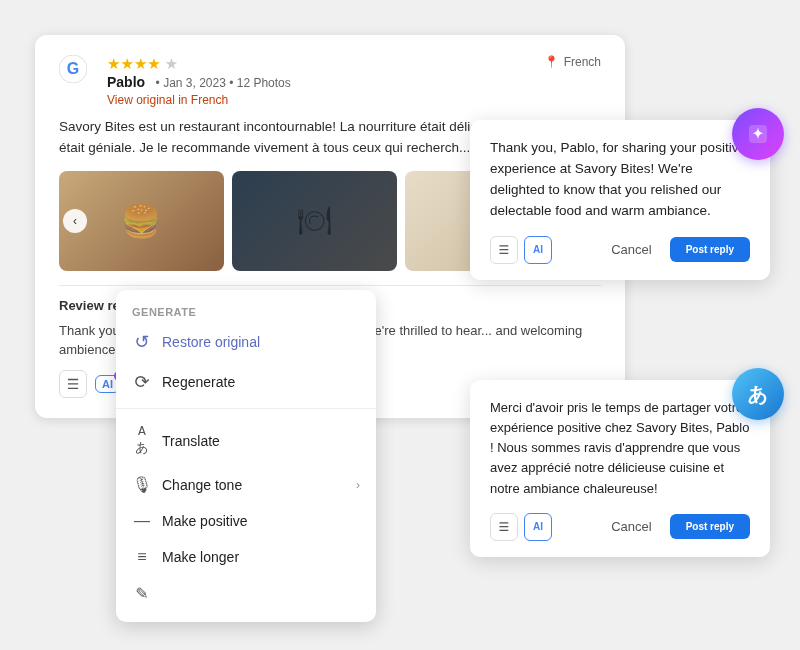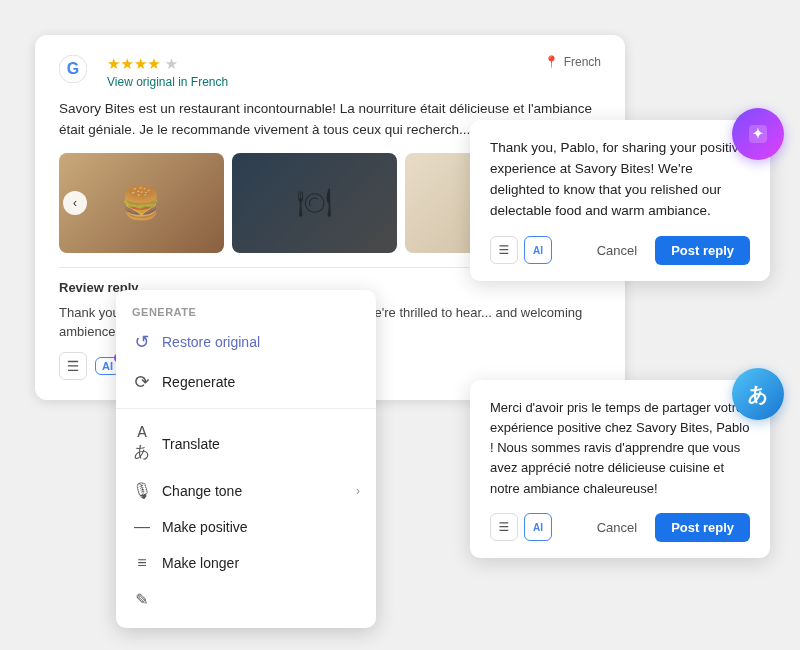--- a/index.html
+++ b/index.html
@@ -49,21 +49,21 @@
     }
 
     .reviewer-info {
       font-size: 12px;
       color: #666;
       margin-left: 6px;
     }
 
     .view-original {
       font-size: 12px;
-      color: #0f766e;
+      color: #c2410c;
       cursor: pointer;
       display: block;
       margin-top: 2px;
     }
 
     .location-badge {
       font-size: 12px;
       color: #666;
       display: flex;
       align-items: center;
@@ -291,21 +291,21 @@
       padding: 6px 10px;
       border-radius: 6px;
     }
 
     .post-reply-btn {
       background: #1a73e8;
       color: #fff;
       border: none;
       border-radius: 6px;
       padding: 7px 16px;
-      font-size: 13px;
+      font-size: 10px;
       font-weight: 600;
       cursor: pointer;
     }
 
     
     .float-icon {
       position: absolute;
       width: 52px;
       height: 52px;
       border-radius: 50%;
@@ -346,20 +346,26 @@
       <div class="google-icon">
         <svg viewBox="0 0 28 28" width="28" height="28">
           <circle cx="14" cy="14" r="14" fill="#fff" stroke="#e0e0e0" stroke-width="1"></circle>
           <text x="14" y="19" text-anchor="middle" font-size="16" font-weight="700" fill="#4285F4" font-family="Arial">G</text>
         </svg>
       </div>
       <div class="review-meta">
         <div style="display:flex;align-items:center;gap:4px;">
           <span style="color:#f4b400;font-size:15px;">★★★★</span>
             <span style="color:#ccc;font-size:15px;">★</span>
+        </div>
+        <div>
+          <span class="reviewer-name">Pablo</span>
+          <span class="reviewer-info">
+            • <span>Jan 3, 2023</span> • <span>12 Photos</span>
+          </span>
         </div>
         <span class="view-original">View original in French</span>
       </div>
     </div>
     <div class="location-badge">
       <span>📍</span>
       <span>French</span>
     </div>
   </div>
 
@@ -411,21 +417,21 @@
     <div class="menu-item-left">
       <span class="menu-icon" style="font-size:18px;">⟳</span>
       <span>Regenerate</span>
     </div>
   </div>
 
   <div class="menu-divider"></div>
 
   <div class="menu-item">
     <div class="menu-item-left">
-      <span class="menu-icon" style="font-size:16px;font-family:Liberation Mono, monospace;">Aあ</span>
+      <span class="menu-icon" style="font-size:13px;font-family:Liberation Mono, monospace;">Aあ</span>
       <span>Translate</span>
     </div>
   </div>
 
   <div class="menu-item">
     <div class="menu-item-left">
       <span class="menu-icon">🎙</span>
       <span>Change tone</span>
     </div>
     <span class="menu-chevron">›</span>

